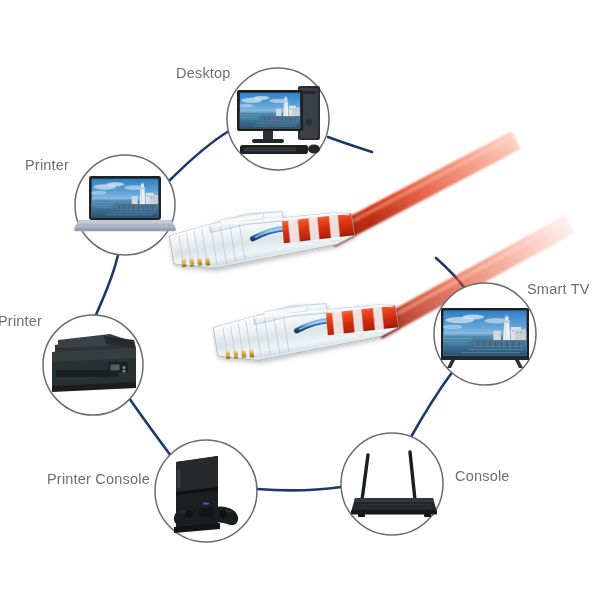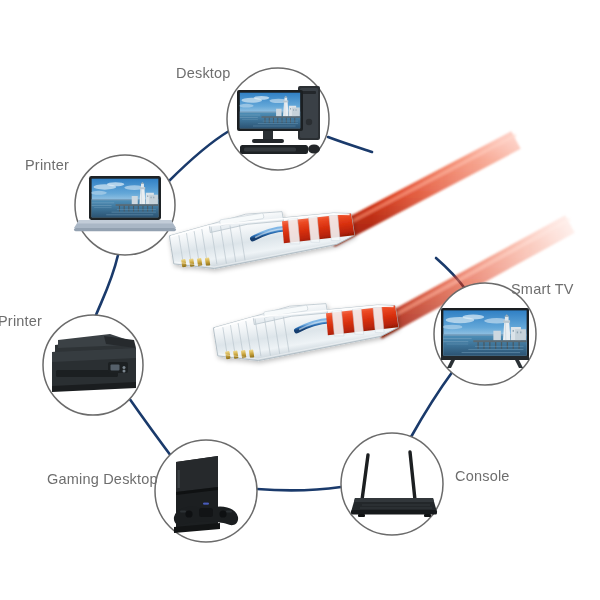--- a/index.html
+++ b/index.html
@@ -358,19 +358,19 @@
     </g>
 
   </svg>
 
   <div class="node-label" style="left:176px; top:65px;">Desktop</div>
 
   <div class="node-label" style="left:25px; top:157px;">Printer</div>
 
   <div class="node-label" style="left:-2px; top:313px;">Printer</div>
 
-  <div class="node-label" style="left:47px; top:471px;">Gaming Desktop</div>
+  <div class="node-label" style="left:47px; top:471px;">Printer Console</div>
 
   <div class="node-label" style="left:455px; top:468px;">Console</div>
 
-  <div class="node-label" style="left:511px; top:281px;text-align:right;">Smart TV</div>
+  <div class="node-label" style="left:527px; top:281px;text-align:right;">Smart TV</div>
 
 </div>
 
 </body></html>

